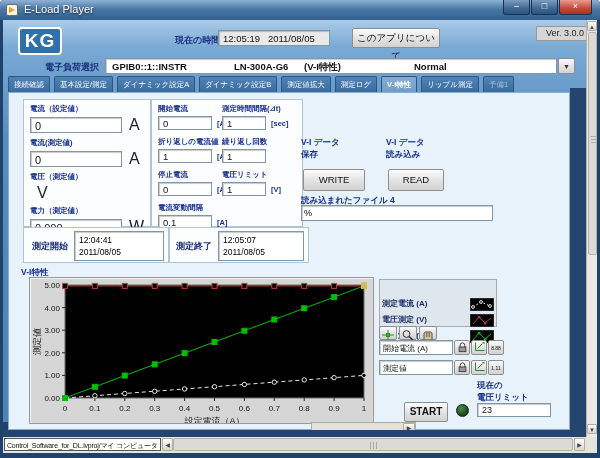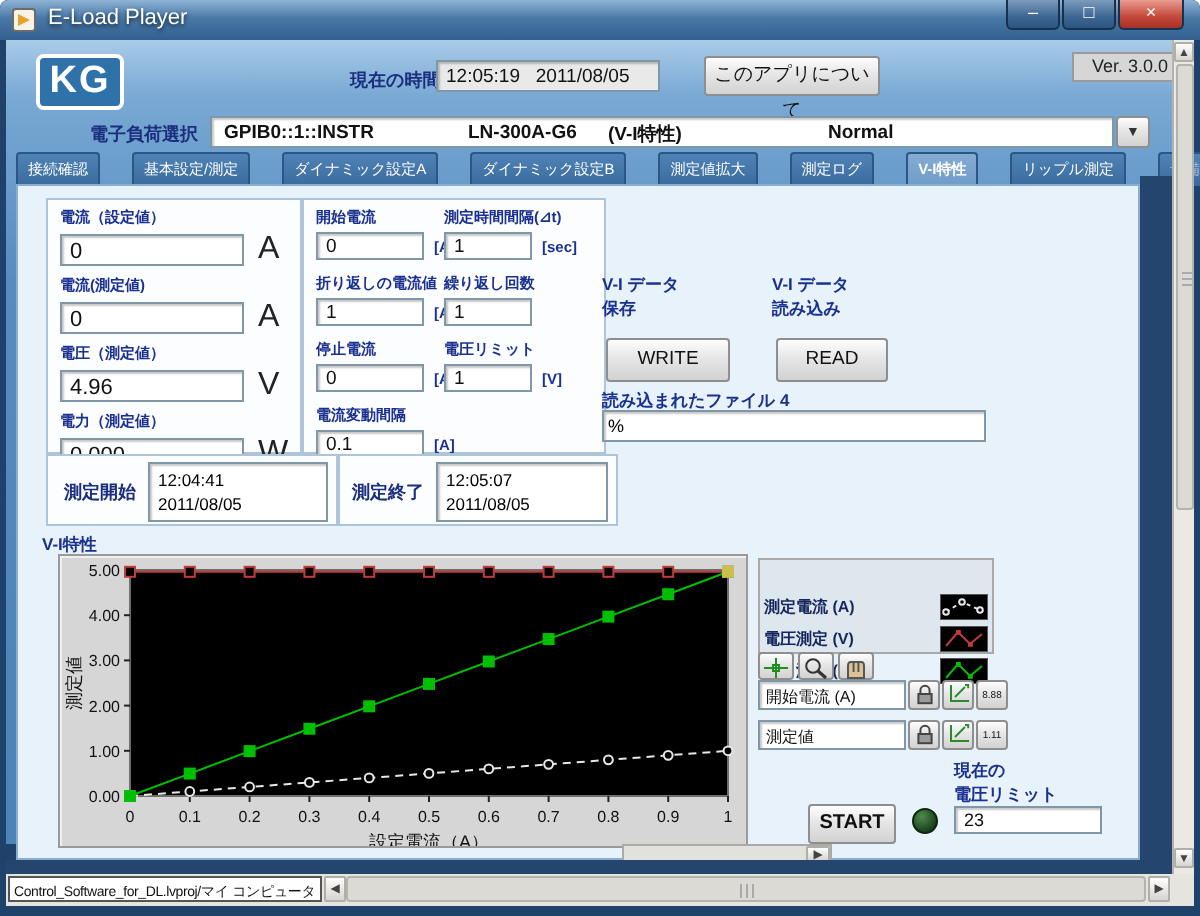--- a/index.html
+++ b/index.html
@@ -33,21 +33,21 @@
   .about-btn{position:absolute;left:349px;top:8px;width:88px;height:20px;font-size:9.5px;line-height:18px}
   .version{position:absolute;left:533px;top:6px;width:58px;height:15px;background:#d6d6d6;border:1px solid #9a9a9a;
     font-size:9px;text-align:center;line-height:13px;color:#222}
   
   .combo{position:absolute;left:102px;top:38px;width:452px;height:16px}
   .combo span{position:absolute;top:2px;font-size:9.5px;color:#111;font-weight:bold}
   .dd-btn{position:absolute;left:555px;top:38px;width:17px;height:16px;font-size:7px;line-height:15px;color:#333}
   
   .tabbar{position:absolute;left:5px;top:56px;height:17px;display:flex}
   .tab{background:linear-gradient(#4f82b5,#3a6b9e);border:1px solid #2c5685;border-bottom:none;color:#fff;
-    font-size:7.5px;padding:3px 5px 0 5px;margin-right:16px;border-radius:2px 2px 0 0;white-space:nowrap}
+    font-size:7.5px;padding:3px 5px 0 5px;margin-right:4px;border-radius:2px 2px 0 0;white-space:nowrap}
   .tab.active{background:linear-gradient(#85acd2,#6f9cc8);font-weight:bold}
   .tab.disabled{color:#a5bcd6}
   
   .content{position:absolute;left:5px;top:72px;width:562px;height:338px;background:#e7f2fb;border:1px solid #89aed0}
   .panelw{position:absolute;background:#fcfdff;border:1px solid #aec4d8}
   .flabel{font-size:7.5px;color:#1b3190;font-weight:bold;white-space:nowrap}
   .meas{margin-bottom:4px}
   .mrow{display:flex;align-items:center;margin-top:2px}
   .mval{width:92px;height:16px;font-size:11px;color:#111;padding:2px 0 0 4px}
   .munit{font-size:16px;color:#222;margin-left:7px;font-weight:500}
@@ -141,21 +141,20 @@
             <div class="meas">
               <div class="flabel">電流(測定値)</div>
               <div class="mrow">
                 <div class="mval inset">0</div>
                 <div class="munit">A</div>
               </div>
             </div>
             <div class="meas">
               <div class="flabel">電圧（測定値）</div>
               <div class="mrow">
-                <div class="mval inset">4.96</div>
                 <div class="munit">V</div>
               </div>
             </div>
             <div class="meas">
               <div class="flabel">電力（測定値）</div>
               <div class="mrow">
                 <div class="mval inset">0.000</div>
                 <div class="munit">W</div>
               </div>
             </div>

